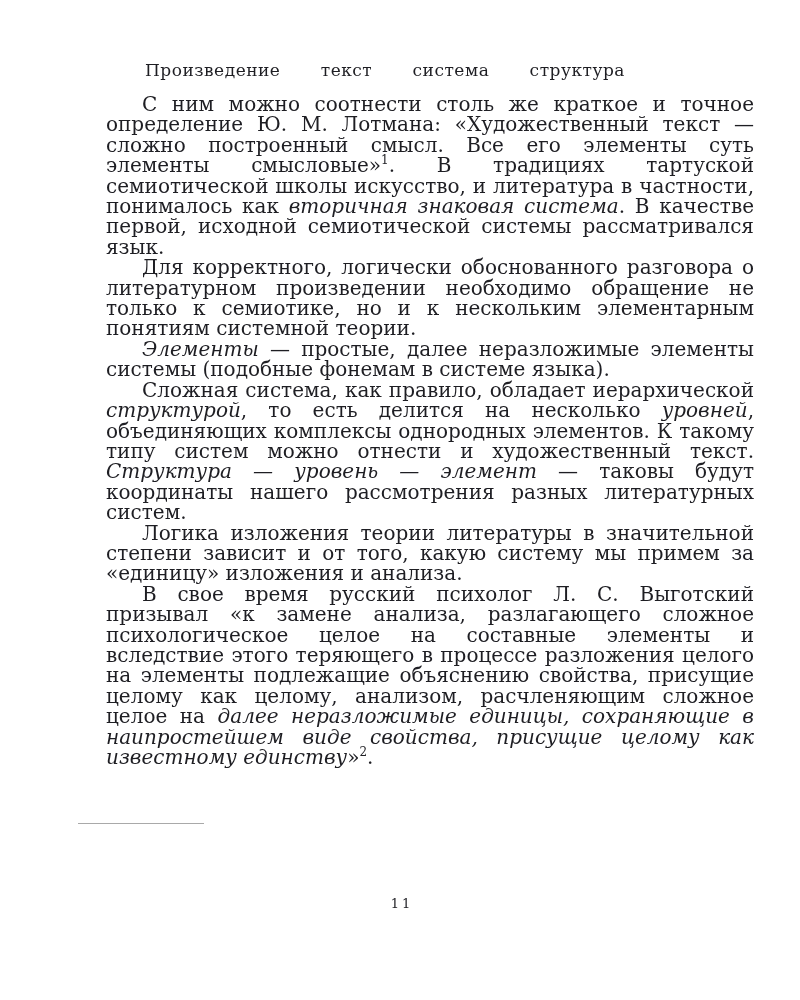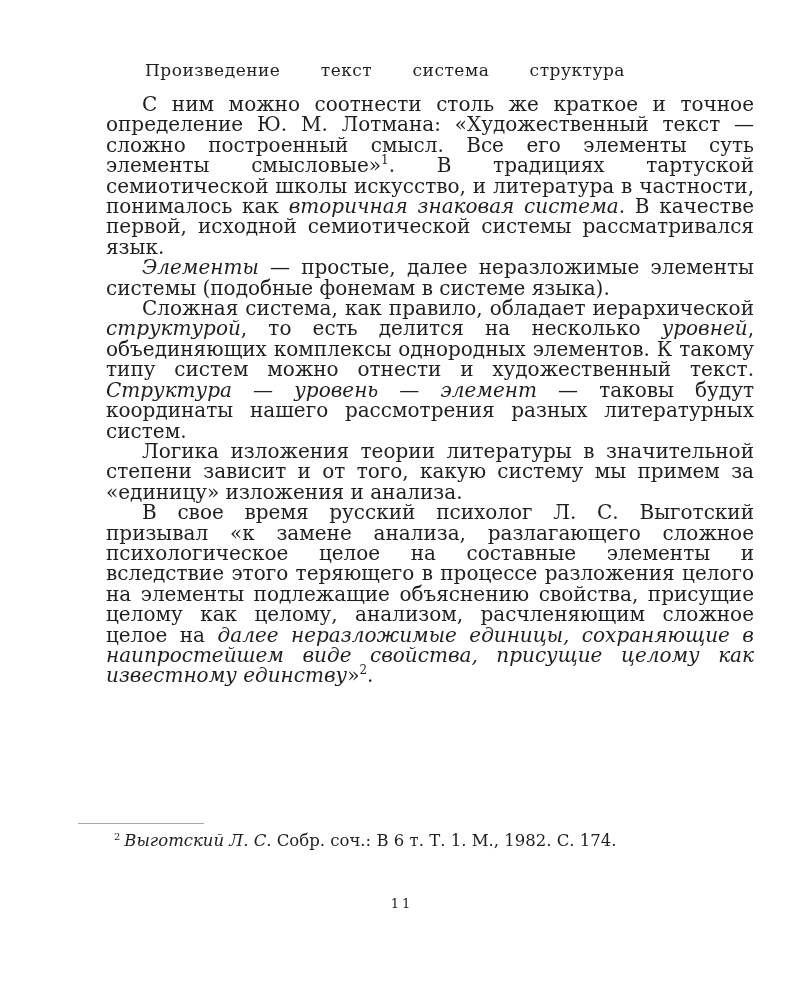--- a/index.html
+++ b/index.html
@@ -94,23 +94,23 @@
 
 <div class="page">
   <div class="running-head">
       <span>Произведение</span>
       <span>текст</span>
       <span>система</span>
       <span>структура</span>
     </div>
   <div class="body-text">
       <p lang="ru"><span>С ним можно соотнести столь же краткое и точное определение Ю. М. Лотмана: «Художественный текст — сложно построенный смысл. Все его элементы суть элементы смысловые»</span><sup>1</sup><span>. В традициях тартуской семиотической школы искусство, и литература в частности, понималось как </span><em>вторичная знаковая система</em><span>. В качестве первой, исходной семиотической системы рассматривался язык.</span></p>
+      <p lang="ru"><span>Для корректного, логически обоснованного разговора о литературном произведении необходимо обращение не только к семиотике, но и к нескольким элементарным понятиям системной теории.</span></p>
       <p lang="ru"><em>Элементы</em><span> — простые, далее неразложимые элементы системы (подобные фонемам в системе языка).</span></p>
       <p lang="ru"><span>Сложная система, как правило, обладает иерархической </span><em>структурой</em><span>, то есть делится на несколько </span><em>уровней</em><span>, объединяющих комплексы однородных элементов. К такому типу систем можно отнести и художественный текст. </span><em>Структура — уровень — элемент</em><span> — таковы будут координаты нашего рассмотрения разных литературных систем.</span></p>
       <p lang="ru"><span>Логика изложения теории литературы в значительной степени зависит и от того, какую систему мы примем за «единицу» изложения и анализа.</span></p>
       <p lang="ru"><span>В свое время русский психолог Л. С. Выготский призывал «к замене анализа, разлагающего сложное психологическое целое на составные элементы и вследствие этого теряющего в процессе разложения целого на элементы подлежащие объяснению свойства, присущие целому как целому, анализом, расчленяющим сложное целое на </span><em>далее неразложимые единицы, сохраняющие в наипростейшем виде свойства, присущие целому как известному единству</em><span>»</span><sup>2</sup><span>.</span></p>
     </div>
   <div class="fn-rule"></div>
   <div class="footnotes">
-      <p><sup>2</sup><em>Выготский Л. С.</em><span> Собр. соч.: В 6 т. Т. 1. М., 1982. С. 174.</span></p>
     </div>
   <div class="page-number">11</div>
 </div>
 
 </body></html>

